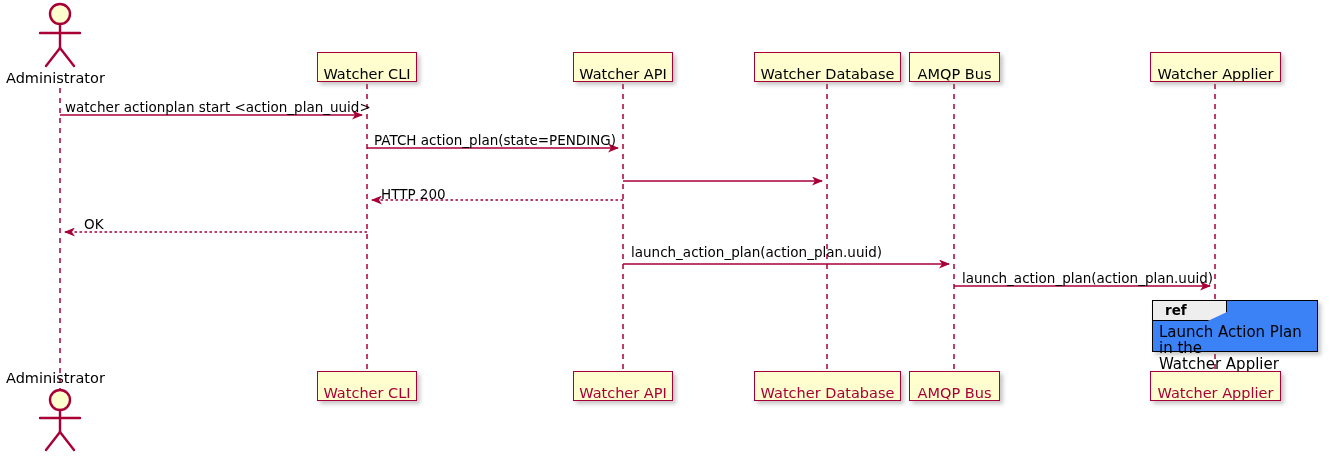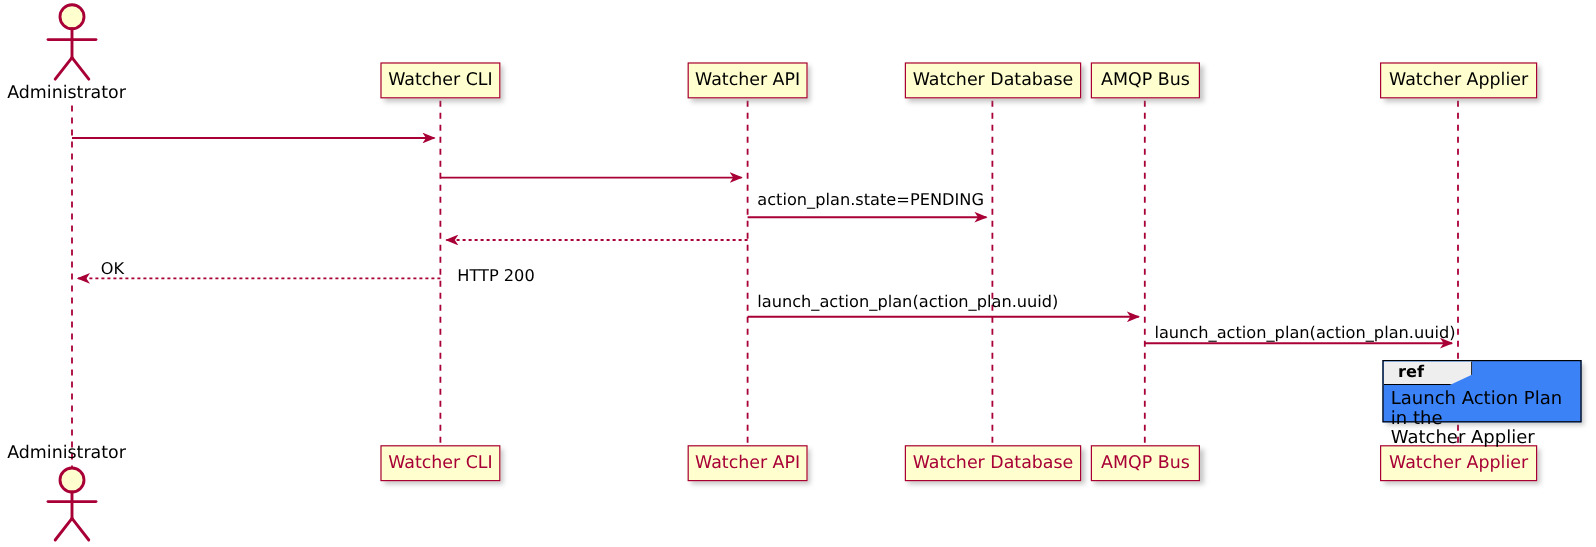--- a/index.html
+++ b/index.html
@@ -22,21 +22,21 @@
     width: 1330px;
     height: 456px;
   }
   .node-box {
     position: absolute;
     background: #FEFECE;
     border: 1.5px solid #A80036;
     box-shadow: 3px 3px 4px rgba(130,130,130,0.45);
     box-sizing: border-box;
     display: flex;
-    align-items: center;
+    align-items: flex-end;
     justify-content: center;
     white-space: nowrap;
   }
   .node-label {
     font-size: 14.5px;
     line-height: 1;
     color: #000000;
     padding: 0 8px;
   }
   .node-label.bottom {
@@ -172,22 +172,23 @@
   <div class="node-box" style="left:754px; top:371px; width:147px; height:30px;">
     <span class="node-label bottom">Watcher Database</span>
   </div>
   <div class="node-box" style="left:909px; top:371px; width:91px; height:30px;">
     <span class="node-label bottom">AMQP Bus</span>
   </div>
   <div class="node-box" style="left:1150px; top:371px; width:131px; height:30px;">
     <span class="node-label bottom">Watcher Applier</span>
   </div>
 
-  <div class="msg-label" style="left:631px; top:161px;">action_plan.state=PENDING</div>
-  <div class="msg-label" style="left:381px; top:188px;margin-top:36px;">HTTP 200</div>
+  <div class="msg-label" style="left:65px; top:101px;">watcher actionplan start &lt;action_plan_uuid&gt;</div>
+  <div class="msg-label" style="left:374px; top:134px;">PATCH action_plan(state=PENDING)</div>
+  <div class="msg-label" style="left:381px; top:188px;">HTTP 200</div>
   <div class="msg-label" style="left:84px; top:218px;">OK</div>
   <div class="msg-label" style="left:631px; top:246px;">launch_action_plan(action_plan.uuid)</div>
   <div class="msg-label" style="left:962px; top:272px;">launch_action_plan(action_plan.uuid)</div>
 
   <div class="ref-box" style="left:1152px; top:300px; width:166px; height:52px;">
     <div class="ref-tab"></div>
     <div class="ref-tab-text">ref</div>
     <div class="ref-body">Launch Action Plan in the
 Watcher Applier</div>
   </div>

